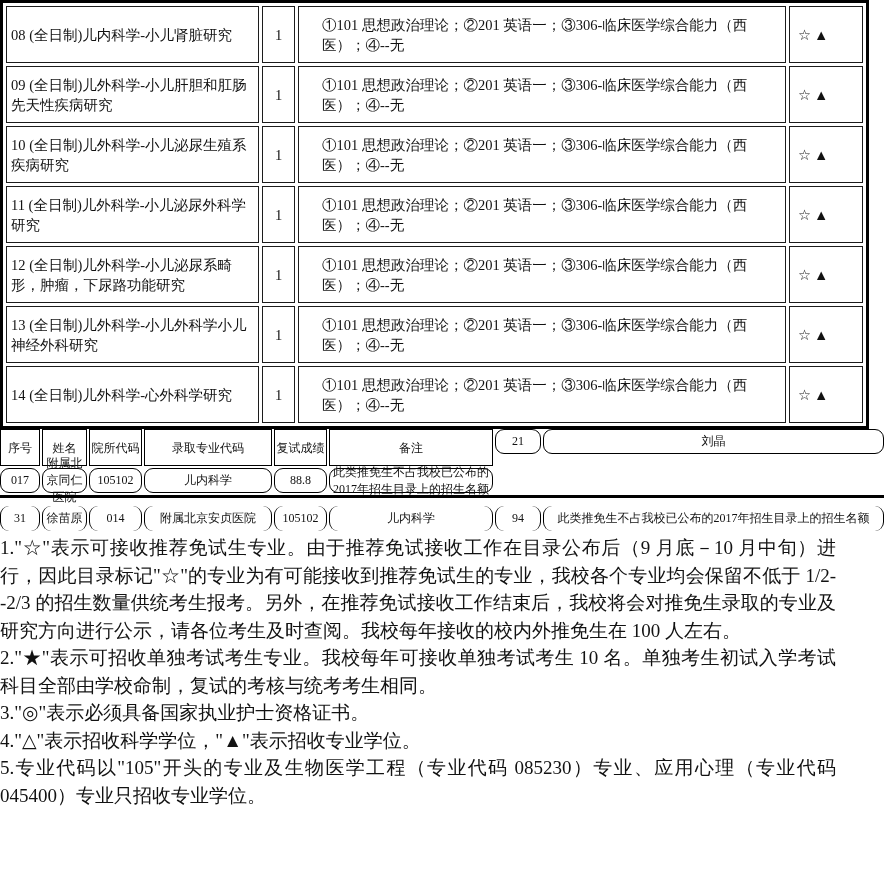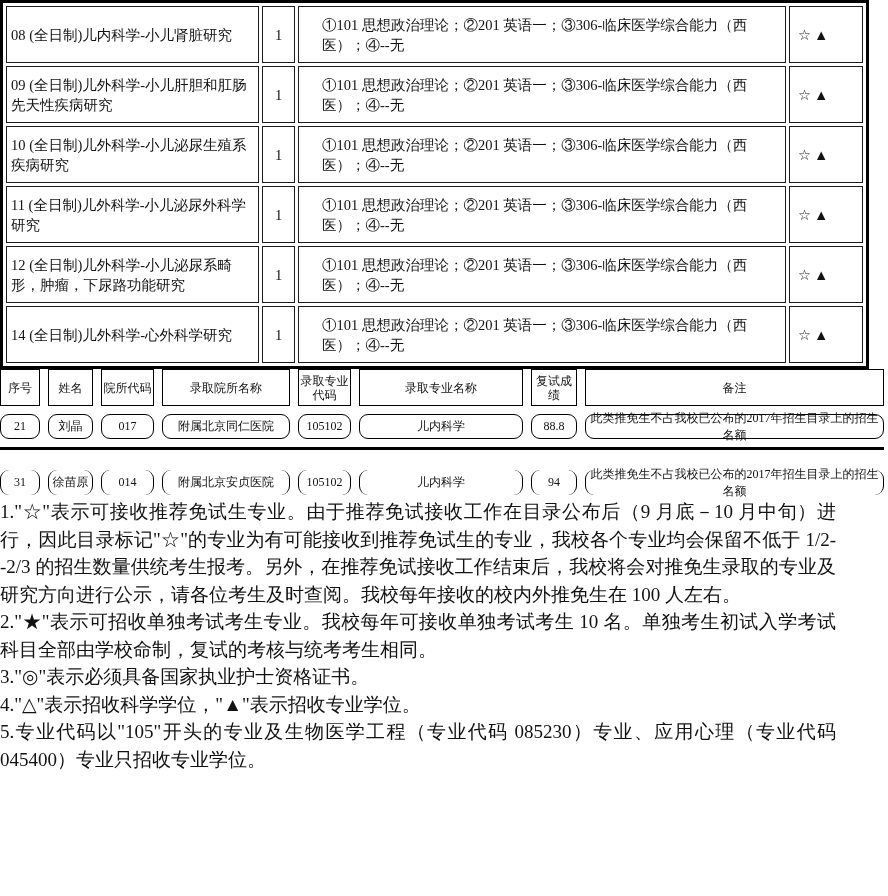--- a/index.html
+++ b/index.html
@@ -39,21 +39,21 @@
   .tm-heading {
     font-size: 21px;
     line-height: 28px;
     margin: 2px 0 2px 2px;
   }
 
   
   .t2 {
     display: grid;
     grid-template-columns: 40px 45px 53px 128px 53px 164px 46px auto;
-    gap: 8px;
+    gap: 2px;
     width: 884px;
     background: #fff;
   }
   .t2c {
     border: 1px solid #000;
     box-sizing: border-box;
     display: flex;
     align-items: center;
     justify-content: center;
     text-align: center;
@@ -112,36 +112,40 @@
         <td class="c-exam">①101 思想政治理论；②201 英语一；③306-临床医学综合能力（西医）；④--无</td>
         <td class="c-marks"><span>☆▲</span></td>
       </tr>
       <tr>
         <td class="c-prog">12 (全日制)儿外科学-小儿泌尿系畸形，肿瘤，下尿路功能研究</td>
         <td class="c-quota">1</td>
         <td class="c-exam">①101 思想政治理论；②201 英语一；③306-临床医学综合能力（西医）；④--无</td>
         <td class="c-marks"><span>☆▲</span></td>
       </tr>
       <tr>
+        <td class="c-prog">13 (全日制)儿外科学-小儿外科学小儿神经外科研究</td>
+        <td class="c-quota">1</td>
+        <td class="c-exam">①101 思想政治理论；②201 英语一；③306-临床医学综合能力（西医）；④--无</td>
+        <td class="c-marks"><span>☆▲</span></td>
+      </tr>
+      <tr>
         <td class="c-prog">14 (全日制)儿外科学-心外科学研究</td>
         <td class="c-quota">1</td>
         <td class="c-exam">①101 思想政治理论；②201 英语一；③306-临床医学综合能力（西医）；④--无</td>
         <td class="c-marks"><span>☆▲</span></td>
       </tr>
     </tbody>
   </table>
 
 
   <div class="t2">
     <div class="t2c t2h">序号</div>
     <div class="t2c t2h">姓名</div>
     <div class="t2c t2h">院所代码</div>
-    <div class="t2c t2h">录取院所名称</div>
     <div class="t2c t2h">录取专业代码</div>
-    <div class="t2c t2h">录取专业名称</div>
     <div class="t2c t2h">复试成绩</div>
     <div class="t2c t2h">备注</div>
 
     <div class="t2c t2d">21</div>
     <div class="t2c t2d">刘晶</div>
     <div class="t2c t2d">017</div>
     <div class="t2c t2d">附属北京同仁医院</div>
     <div class="t2c t2d">105102</div>
     <div class="t2c t2d">儿内科学</div>
     <div class="t2c t2d">88.8</div>

